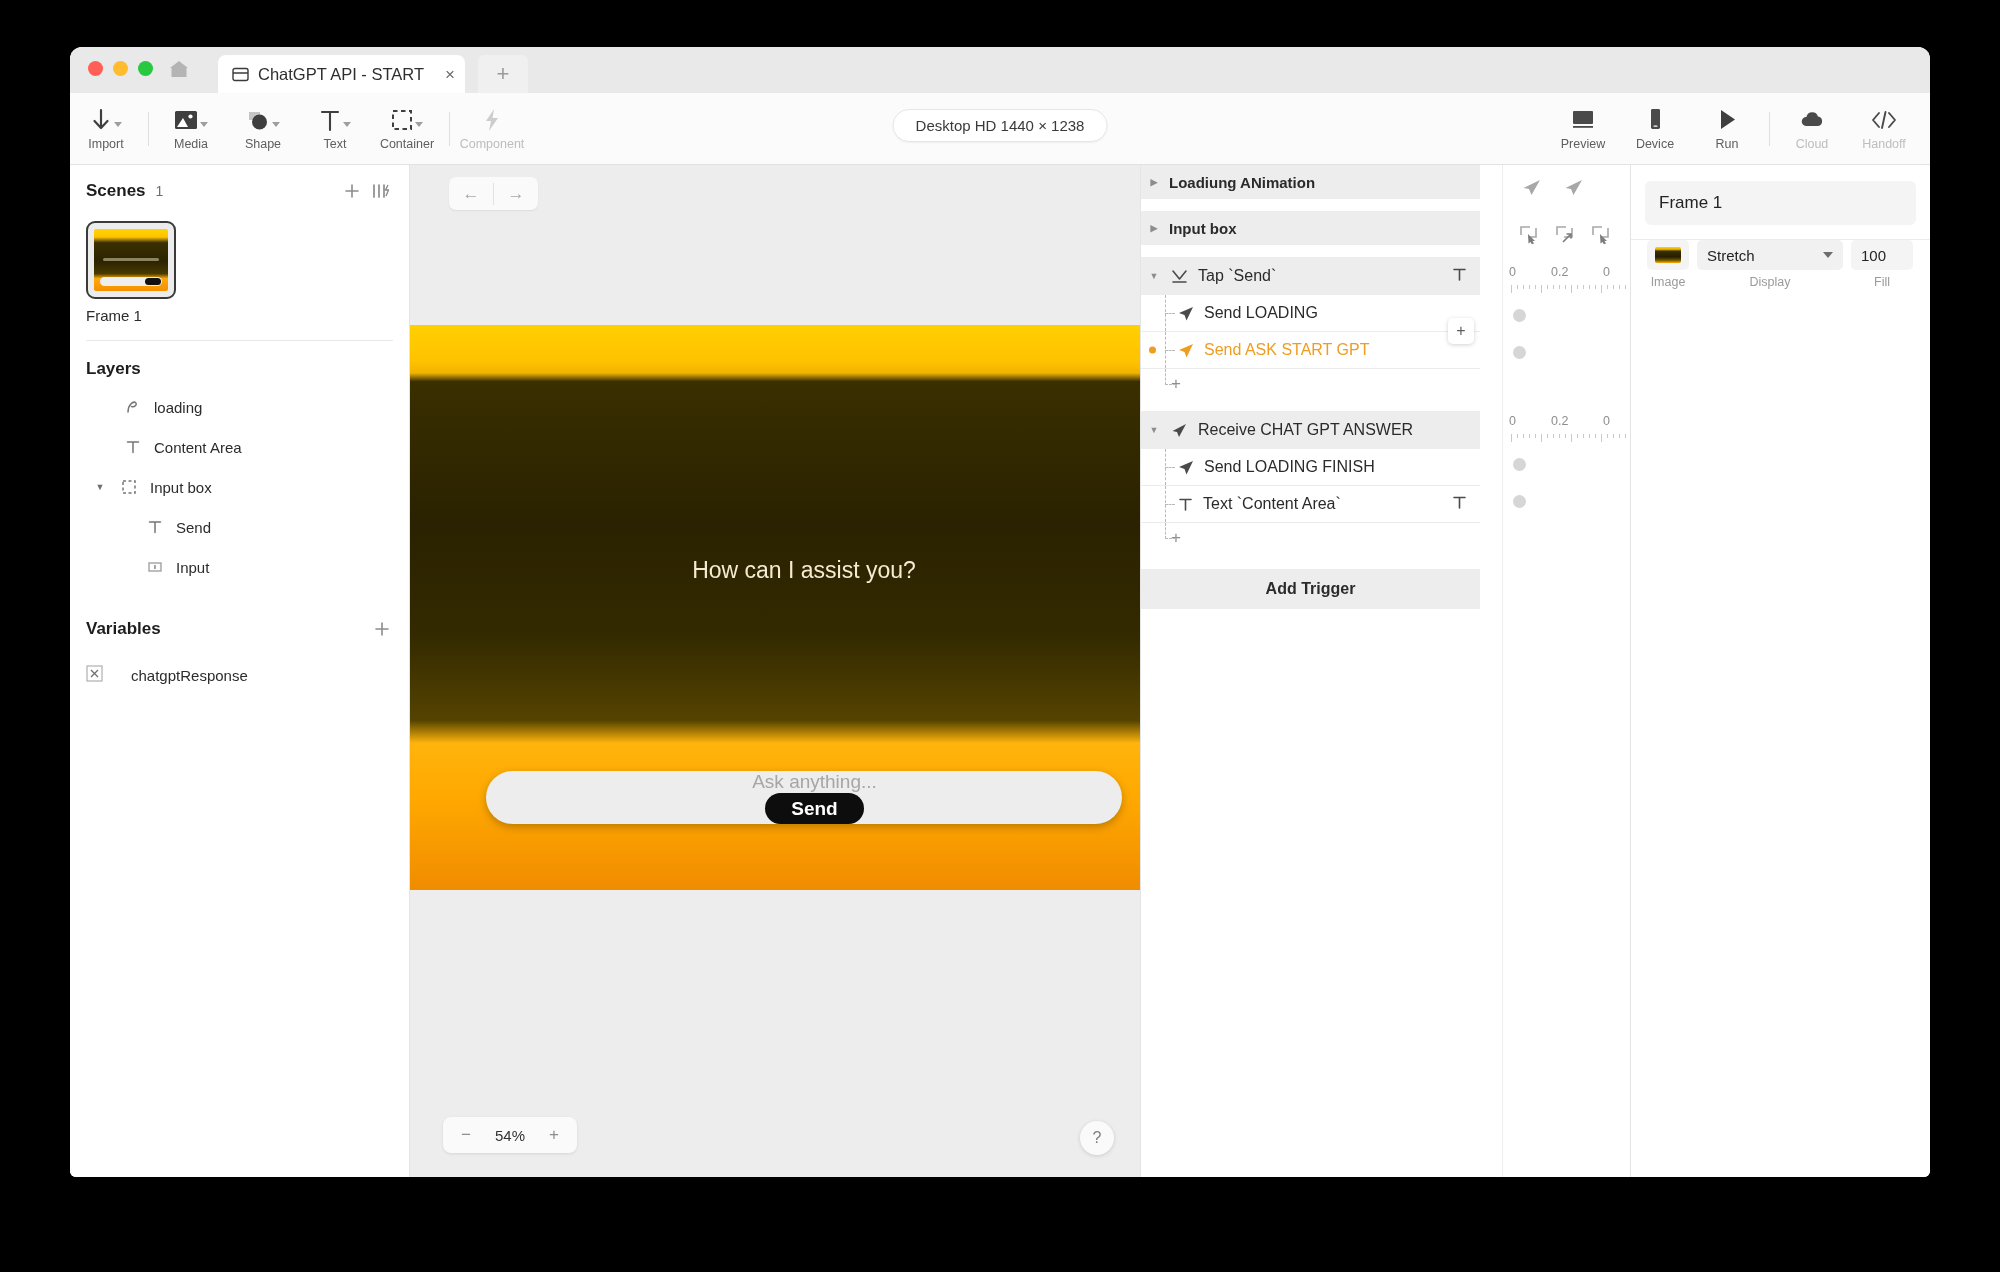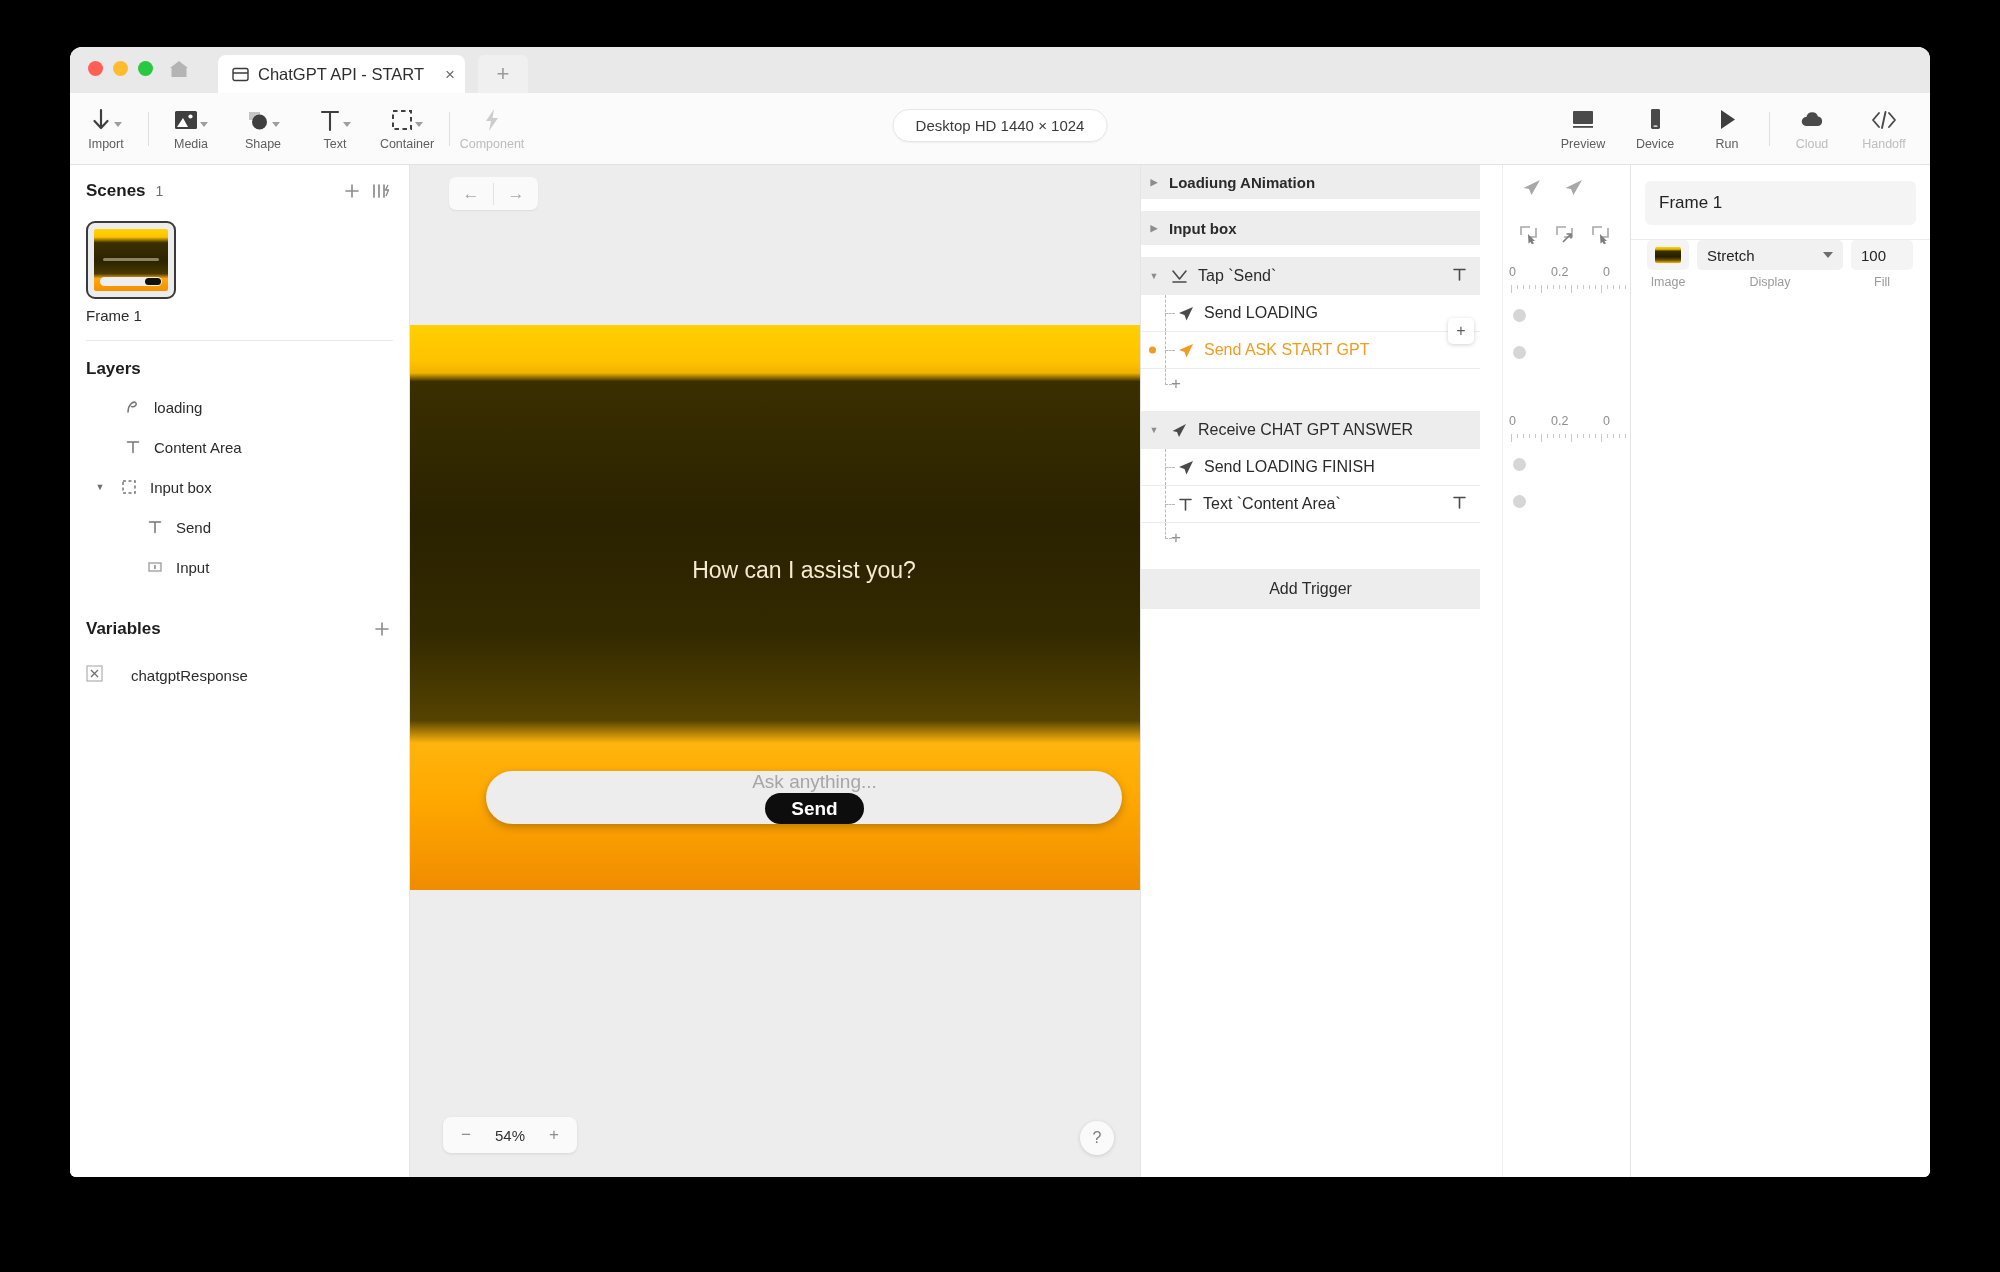--- a/index.html
+++ b/index.html
@@ -216,21 +216,21 @@
   }
   .plus-float {
     position: absolute; right: 6px; top: -13px; width: 26px; height: 26px;
     background: #fff; border-radius: 5px; box-shadow: 0 1px 4px rgba(0,0,0,.18);
     display: flex; align-items: center; justify-content: center;
     color: #5e5e5e; font-size: 16px; z-index: 4; cursor: pointer;
   }
   .add-trigger-btn {
     margin: 16px 22px 0 0; height: 40px; background: #ededed;
     display: flex; align-items: center; justify-content: center;
-    font-size: 16px; color: #2b2b2b; cursor: pointer;
+    font-size: 16px; color: #2b2b2b; cursor: pointer; font-weight: bold;
   }
 
   
   .tl-icons-a { height: 48px; display:flex; align-items:center; gap: 20px; padding-left: 18px;}
   .tl-icons-b { height: 46px; display:flex; align-items:center; gap: 16px; padding-left: 16px;}
   .ruler { height: 38px; position: relative; }
   .ruler .rn { position: absolute; top: 6px; font-size: 12.5px; color: #8e8e8e; }
   .ruler .ticks { position: absolute; left: 8px; right: 4px; top: 26px; height: 8px; display: flex; justify-content: space-between;}
   .ruler .ticks i { width: 1px; height: 4px; background: #c9c9c9; display:block; }
   .ruler .ticks i.maj { height: 8px; }
@@ -351,21 +351,21 @@
         <span class="ic">
           <svg width="20" height="24" viewBox="0 0 20 24">
               <path d="M12 1 L4 13 H9 L7 23 L16 10 H10.5 Z" fill="#cdcdcd"></path>
             </svg>
         </span>
         <span class="lb">Component</span>
       </div>
     </div>
 
     <div class="device-pill">
-      <span>Desktop HD  1440 × 1024</span>
+      <span>Desktop HD  1440 × 1238</span>
     </div>
 
     <div class="right-tools">
       <div class="tool">
         <span class="ic">
           <svg width="26" height="22" viewBox="0 0 26 22">
               <rect x="3" y="2" width="20" height="13" rx="1" fill="#4a4a4a"></rect>
               <rect x="3" y="17" width="20" height="1.8" fill="#4a4a4a"></rect>
             </svg>
         </span>

